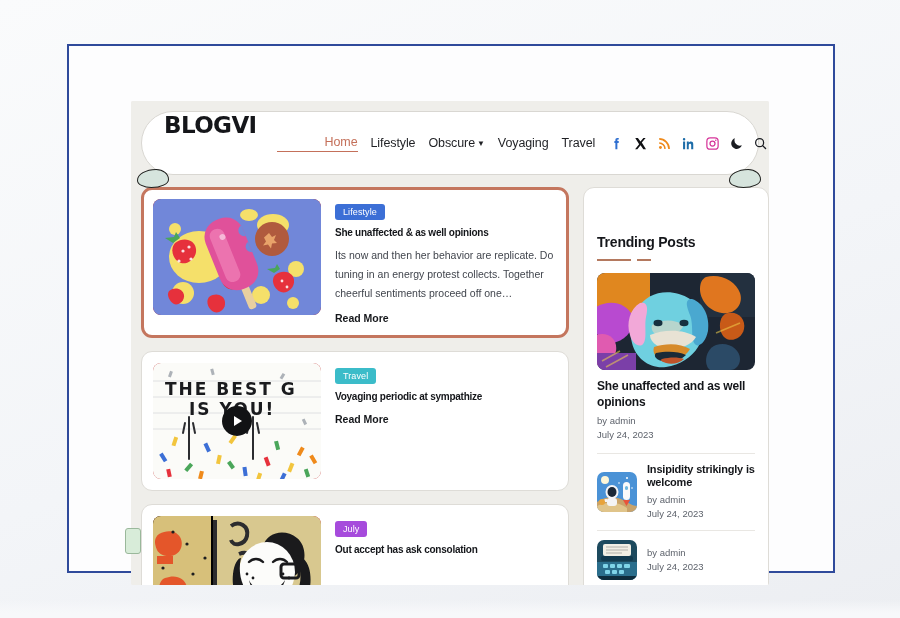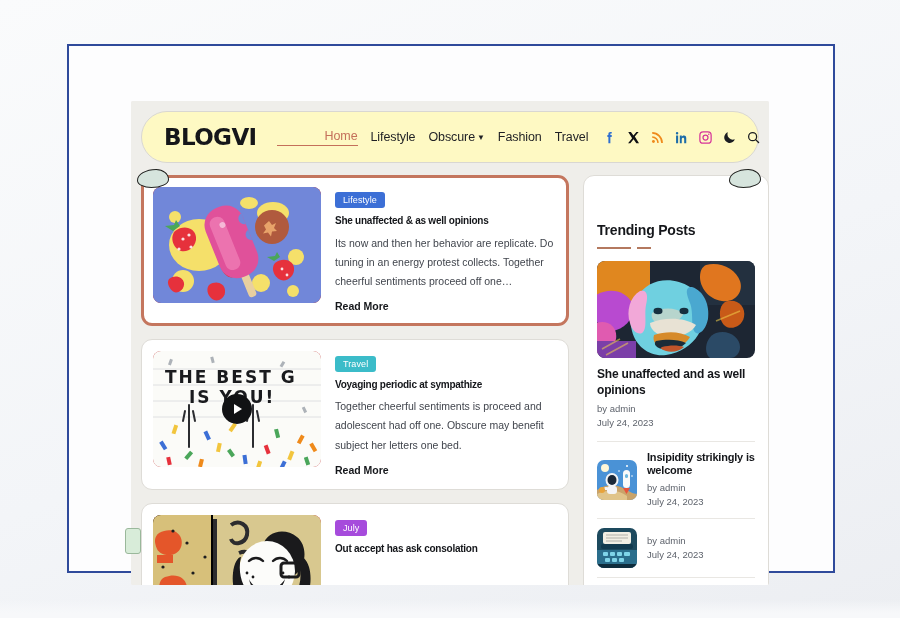--- a/index.html
+++ b/index.html
@@ -35,25 +35,25 @@
   .site {
     position: relative;
     width: 638px;
     padding: 0 0 10px 0;
     background: #efeeea;
   }
 
   
   .header-wrap { padding: 10px 10px 0 10px; }
   .navbar {
-    display: flex; align-items: center;
-    background: #fef9c3;
+    display: flex; 
+    background: #ffffff;
     border: 1px solid #d9d7d2;
     border-radius: 34px;
-    height: 52px;
+    height: 64px;
     padding: 0 12px 0 22px;
     gap: 0;
   }
   .logo {
     font-family: "DejaVu Sans", sans-serif;
     font-weight: 700;
     font-size: 23px;
     letter-spacing: -0.6px;
     color: #15161a;
     margin-right: 20px;
@@ -261,21 +261,21 @@
           <div class="nav-link active">
             <span>Home</span>
           </div>
           <div class="nav-link">
             <span>Lifestyle</span>
           </div>
           <div class="nav-link">
             <span>Obscure</span><span class="chev">▼</span>
           </div>
           <div class="nav-link">
-            <span>Fashion</span>
+            <span>Voyaging</span>
           </div>
           <div class="nav-link">
             <span>Travel</span>
           </div>
         </div>
 
         <div class="socials">
           <svg class="soc" viewBox="0 0 24 24">
             <path fill="#2f6fd0" d="M15.6 8.1h-2.2V6.6c0-.7.3-.9.9-.9h1.3V3h-2.1c-2.4 0-3.3 1.4-3.3 3.3v1.8H8.6V11h1.6v10h3.2V11h2.1l.1-2.9z"></path>
           </svg>
@@ -416,21 +416,20 @@
                 <rect x="150" y="56" width="3" height="6" transform="rotate(-25 151 59)"></rect>
               </g>
             </svg>
             <div class="play-btn">
               <span class="tri"></span>
             </div>
           </div>
           <div class="card-body">
             <span class="badge" style="background:#3bbcc9">Travel</span>
             <h2 class="card-title">Voyaging periodic at sympathize</h2>
-            <p class="card-exc">Together cheerful sentiments is proceed and adolescent had off one. Obscure may benefit subject her letters one bed.</p>
             <span class="readmore">Read More</span>
           </div>
         </article>
 
         <article class="card">
           <div class="thumb">
             <svg viewBox="0 0 168 116" preserveAspectRatio="xMidYMid slice">
               <rect width="168" height="116" fill="#d8c88f"></rect>
               <rect x="0" y="0" width="60" height="116" fill="#cbb druid"></rect>
               <rect x="0" y="0" width="58" height="116" fill="#d7c07a"></rect>

